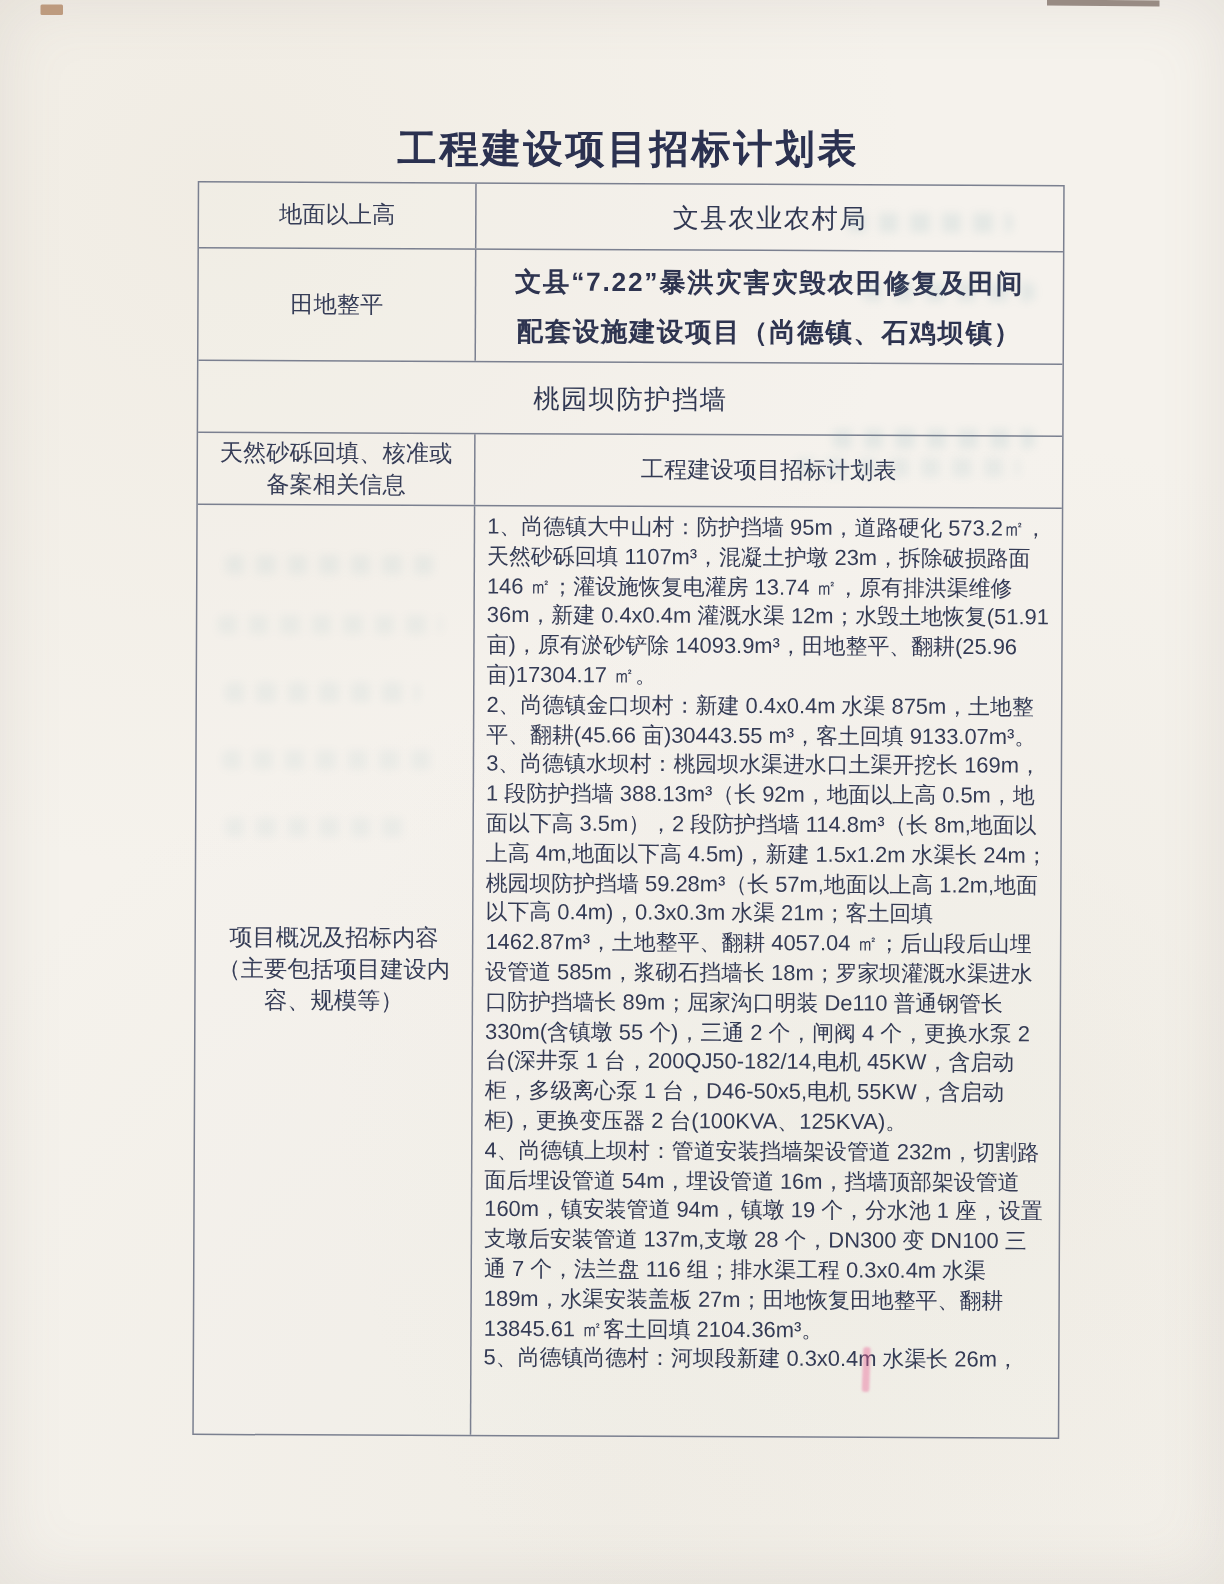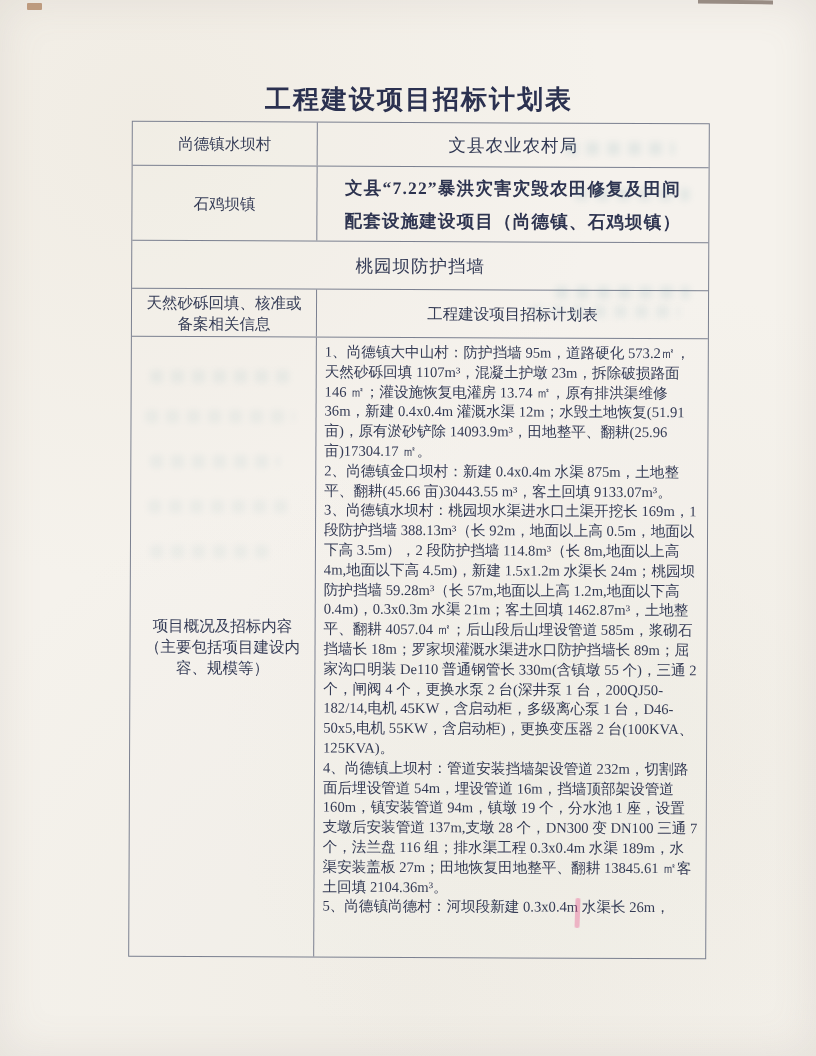--- a/index.html
+++ b/index.html
@@ -5,21 +5,21 @@
   html,body{margin:0;padding:0;}
   .page{
     position:relative;
     width:816px;height:1056px;
     background:
       radial-gradient(circle at 18% 12%, rgba(220,210,190,.18), transparent 40%),
       radial-gradient(circle at 82% 70%, rgba(215,210,195,.14), transparent 45%),
       radial-gradient(circle at 50% 95%, rgba(205,200,185,.12), transparent 50%),
       #f5f2ec;
     overflow:hidden;
-    font-family:Liberation Serif, serif;
+    font-family:Liberation Sans, sans-serif;
     color:#333a54;
     box-shadow:inset 0 0 45px rgba(120,110,95,.12);
   }
   .title{
     position:absolute;left:130px;top:82px;width:578px;margin:0;
     text-align:center;font-size:26px;font-weight:bold;color:#2b3150;
     letter-spacing:2px;
   }
   .doc-table{
     position:absolute;left:130px;top:122px;width:578px;height:836px;
@@ -77,28 +77,28 @@
 <div class="page">
 
   <div class="artifact tl-mark"></div>
   <div class="artifact tr-mark"></div>
 
   <h1 class="title">工程建设项目招标计划表</h1>
 
   <div class="doc-table">
 
     <div class="row r1">
-      <div class="cell-l">尚德镇水坝村</div>
+      <div class="cell-l">地面以上高</div>
       <div class="cell-r">
         <span class="val-lg">文县农业农村局</span>
       </div>
     </div>
 
     <div class="row r2">
-      <div class="cell-l">石鸡坝镇</div>
+      <div class="cell-l">田地整平</div>
       <div class="cell-r">
         <span class="proj-line">文县“7.22”暴洪灾害灾毁农田修复及田间</span>
         <span class="proj-line">配套设施建设项目（尚德镇、石鸡坝镇）</span>
       </div>
     </div>
 
     <div class="row r3">
       <div class="cell-r">
         <span class="val-lg">桃园坝防护挡墙</span>
       </div>

